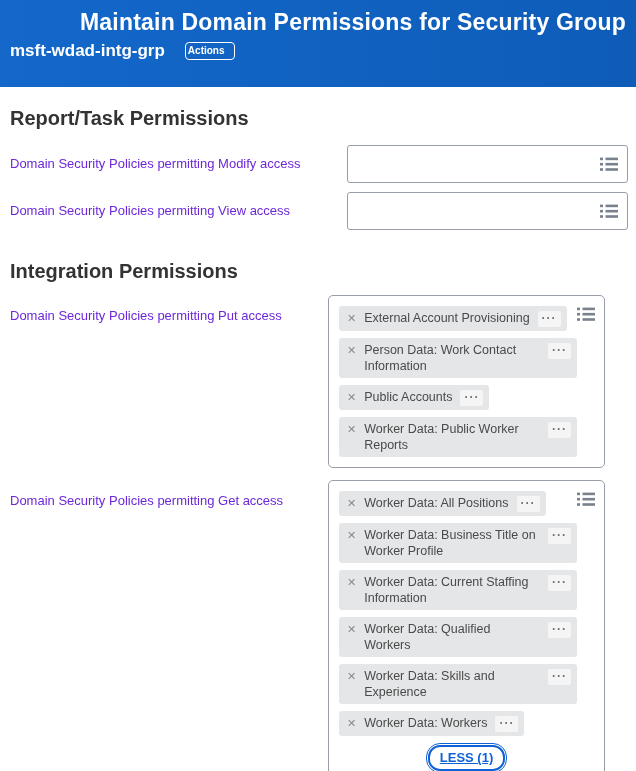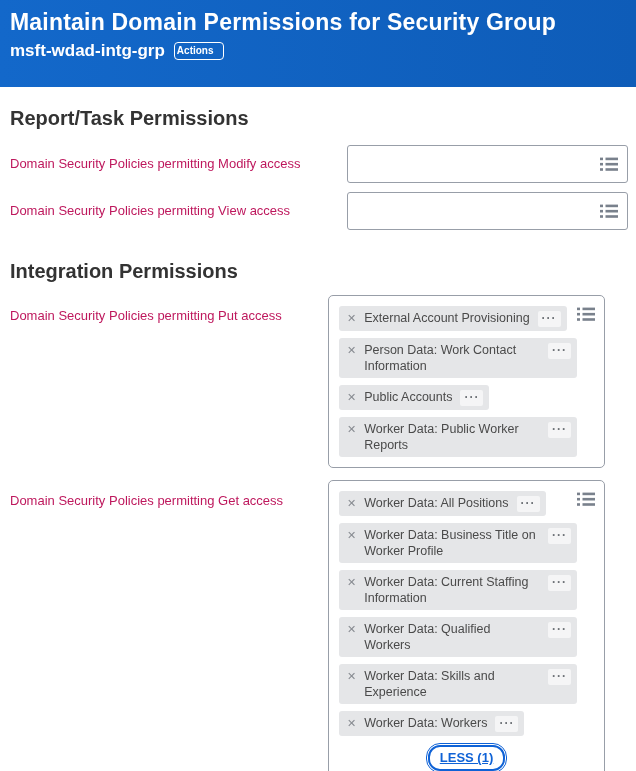--- a/index.html
+++ b/index.html
@@ -17,22 +17,23 @@
     background: linear-gradient(90deg, #1368ca 0%, #0e5cb8 100%);
     padding: 7px 10px 13px 10px;
     height: 87px;
   }
   .app-header h1 {
     color: #ffffff;
     font-size: 23px;
     font-weight: bold;
     line-height: 30px;
     letter-spacing: 0.2px;
-  }
-  .subtitle-row { display: flex; align-items: center; gap: 9px; margin-top: 4px; }
+    text-align: right;
+  }
+  .subtitle-row { display: flex; align-items: center; gap: 20px; margin-top: 4px; }
   .subtitle {
     color: #ffffff;
     font-size: 17px;
     font-weight: bold;
   }
   .actions-pill {
     border: 1px solid #ffffff;
     border-radius: 4px;
     background: transparent;
     color: #ffffff;
@@ -53,21 +54,21 @@
   }
   #heading-report { margin-top: 19px; }
   #heading-integration { margin-top: 29px; }
 
   .form-row { display: flex; justify-content: space-between; }
   .form-row.input-row { align-items: center; }
   .form-row.input-row.first { margin-top: 15px; }
   .form-row.input-row + .form-row.input-row { margin-top: 9px; gap: 32px; }
   .field-label {
     font-size: 13px;
-    color: #be185d;
+    color: #6d28d9;
     line-height: 16px;
     padding-right: 10px;
   }
   
   .prompt-input {
     position: relative;
     width: 281px;
     height: 38px;
     flex: 0 0 281px;
     border: 1px solid #989ea8;

